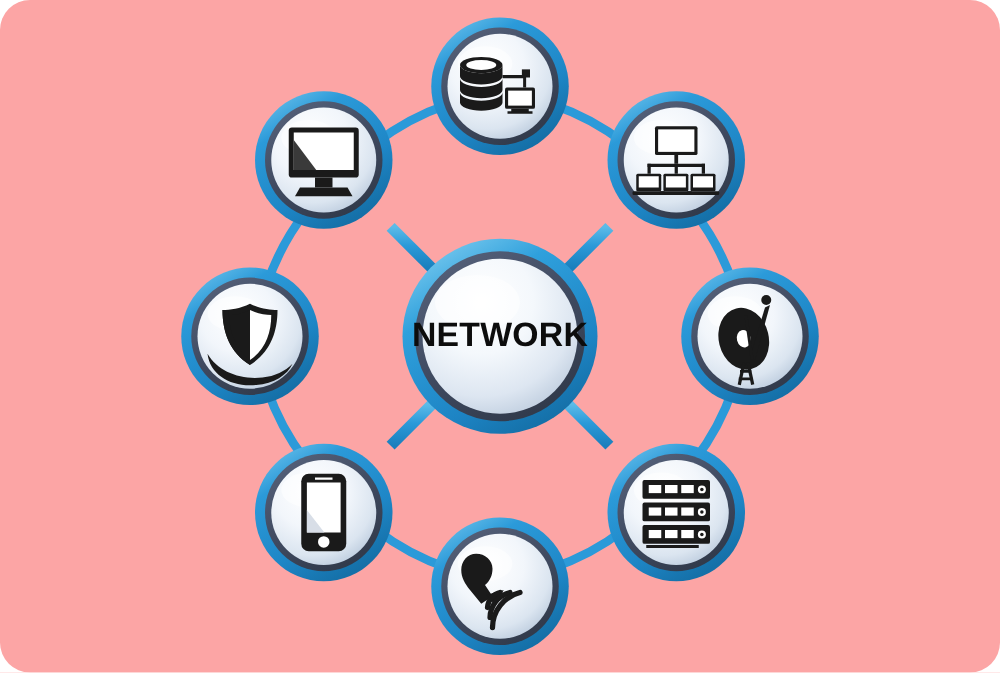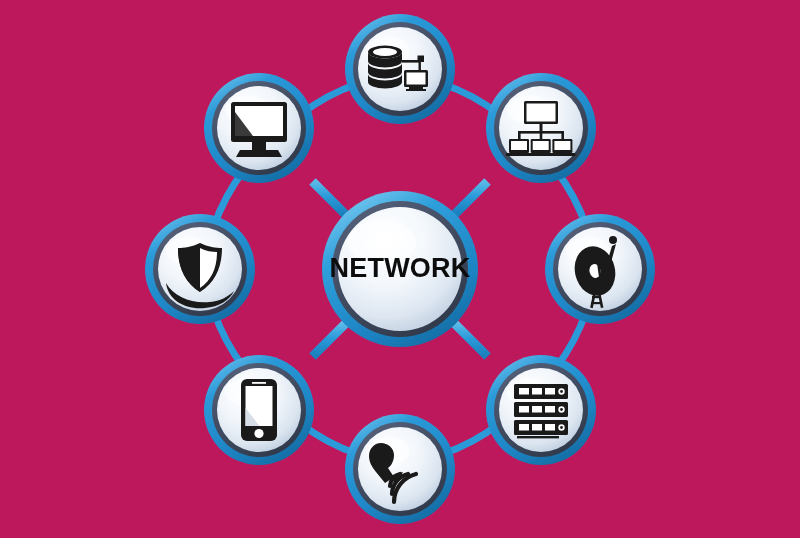--- a/index.html
+++ b/index.html
@@ -11,21 +11,22 @@
   body {
     width: 800px;
     height: 538px;
     overflow: hidden;
     font-family: "Liberation Sans", sans-serif;
   }
   #diagram-root {
     position: relative;
     width: 800px;
     height: 538px;
-    background: #be185d;
+    background: #fca5a5;
+    border-radius: 24px;
   }
   #diagram-svg {
     display: block;
     width: 800px;
     height: 538px;
   }
   .hub-label {
     font-family: "Liberation Sans", sans-serif;
     font-weight: bold;
     font-size: 27px;

